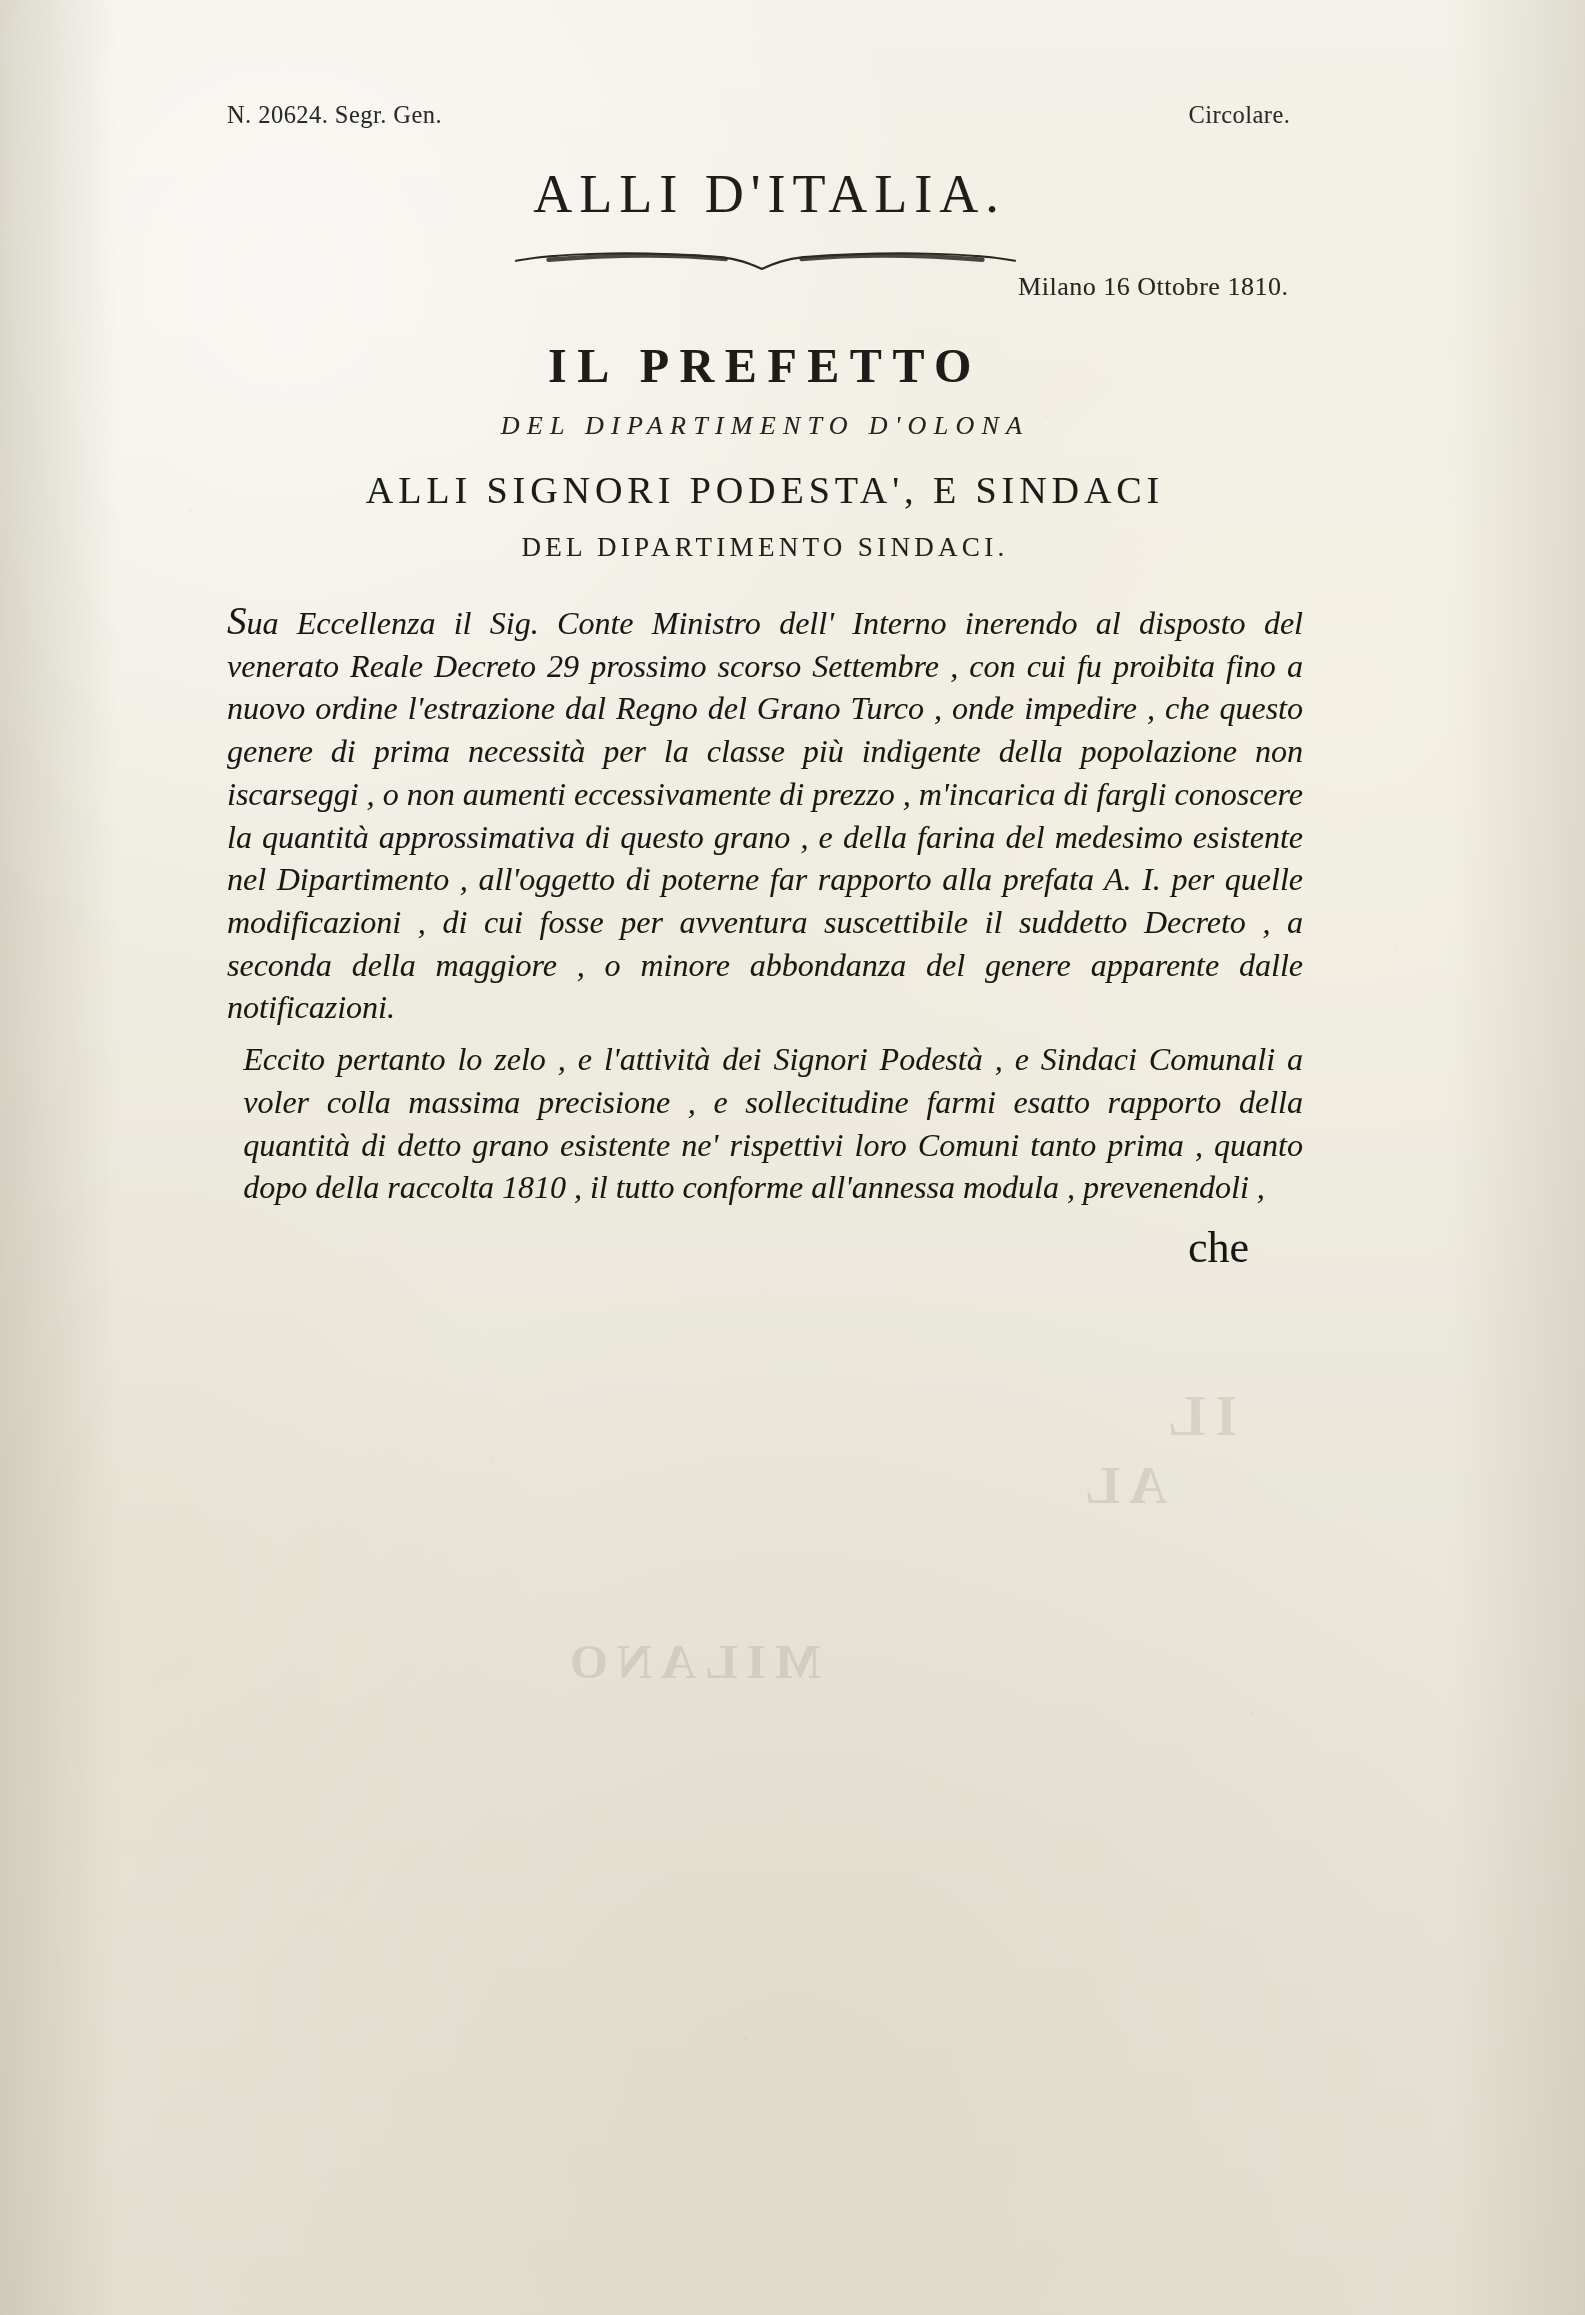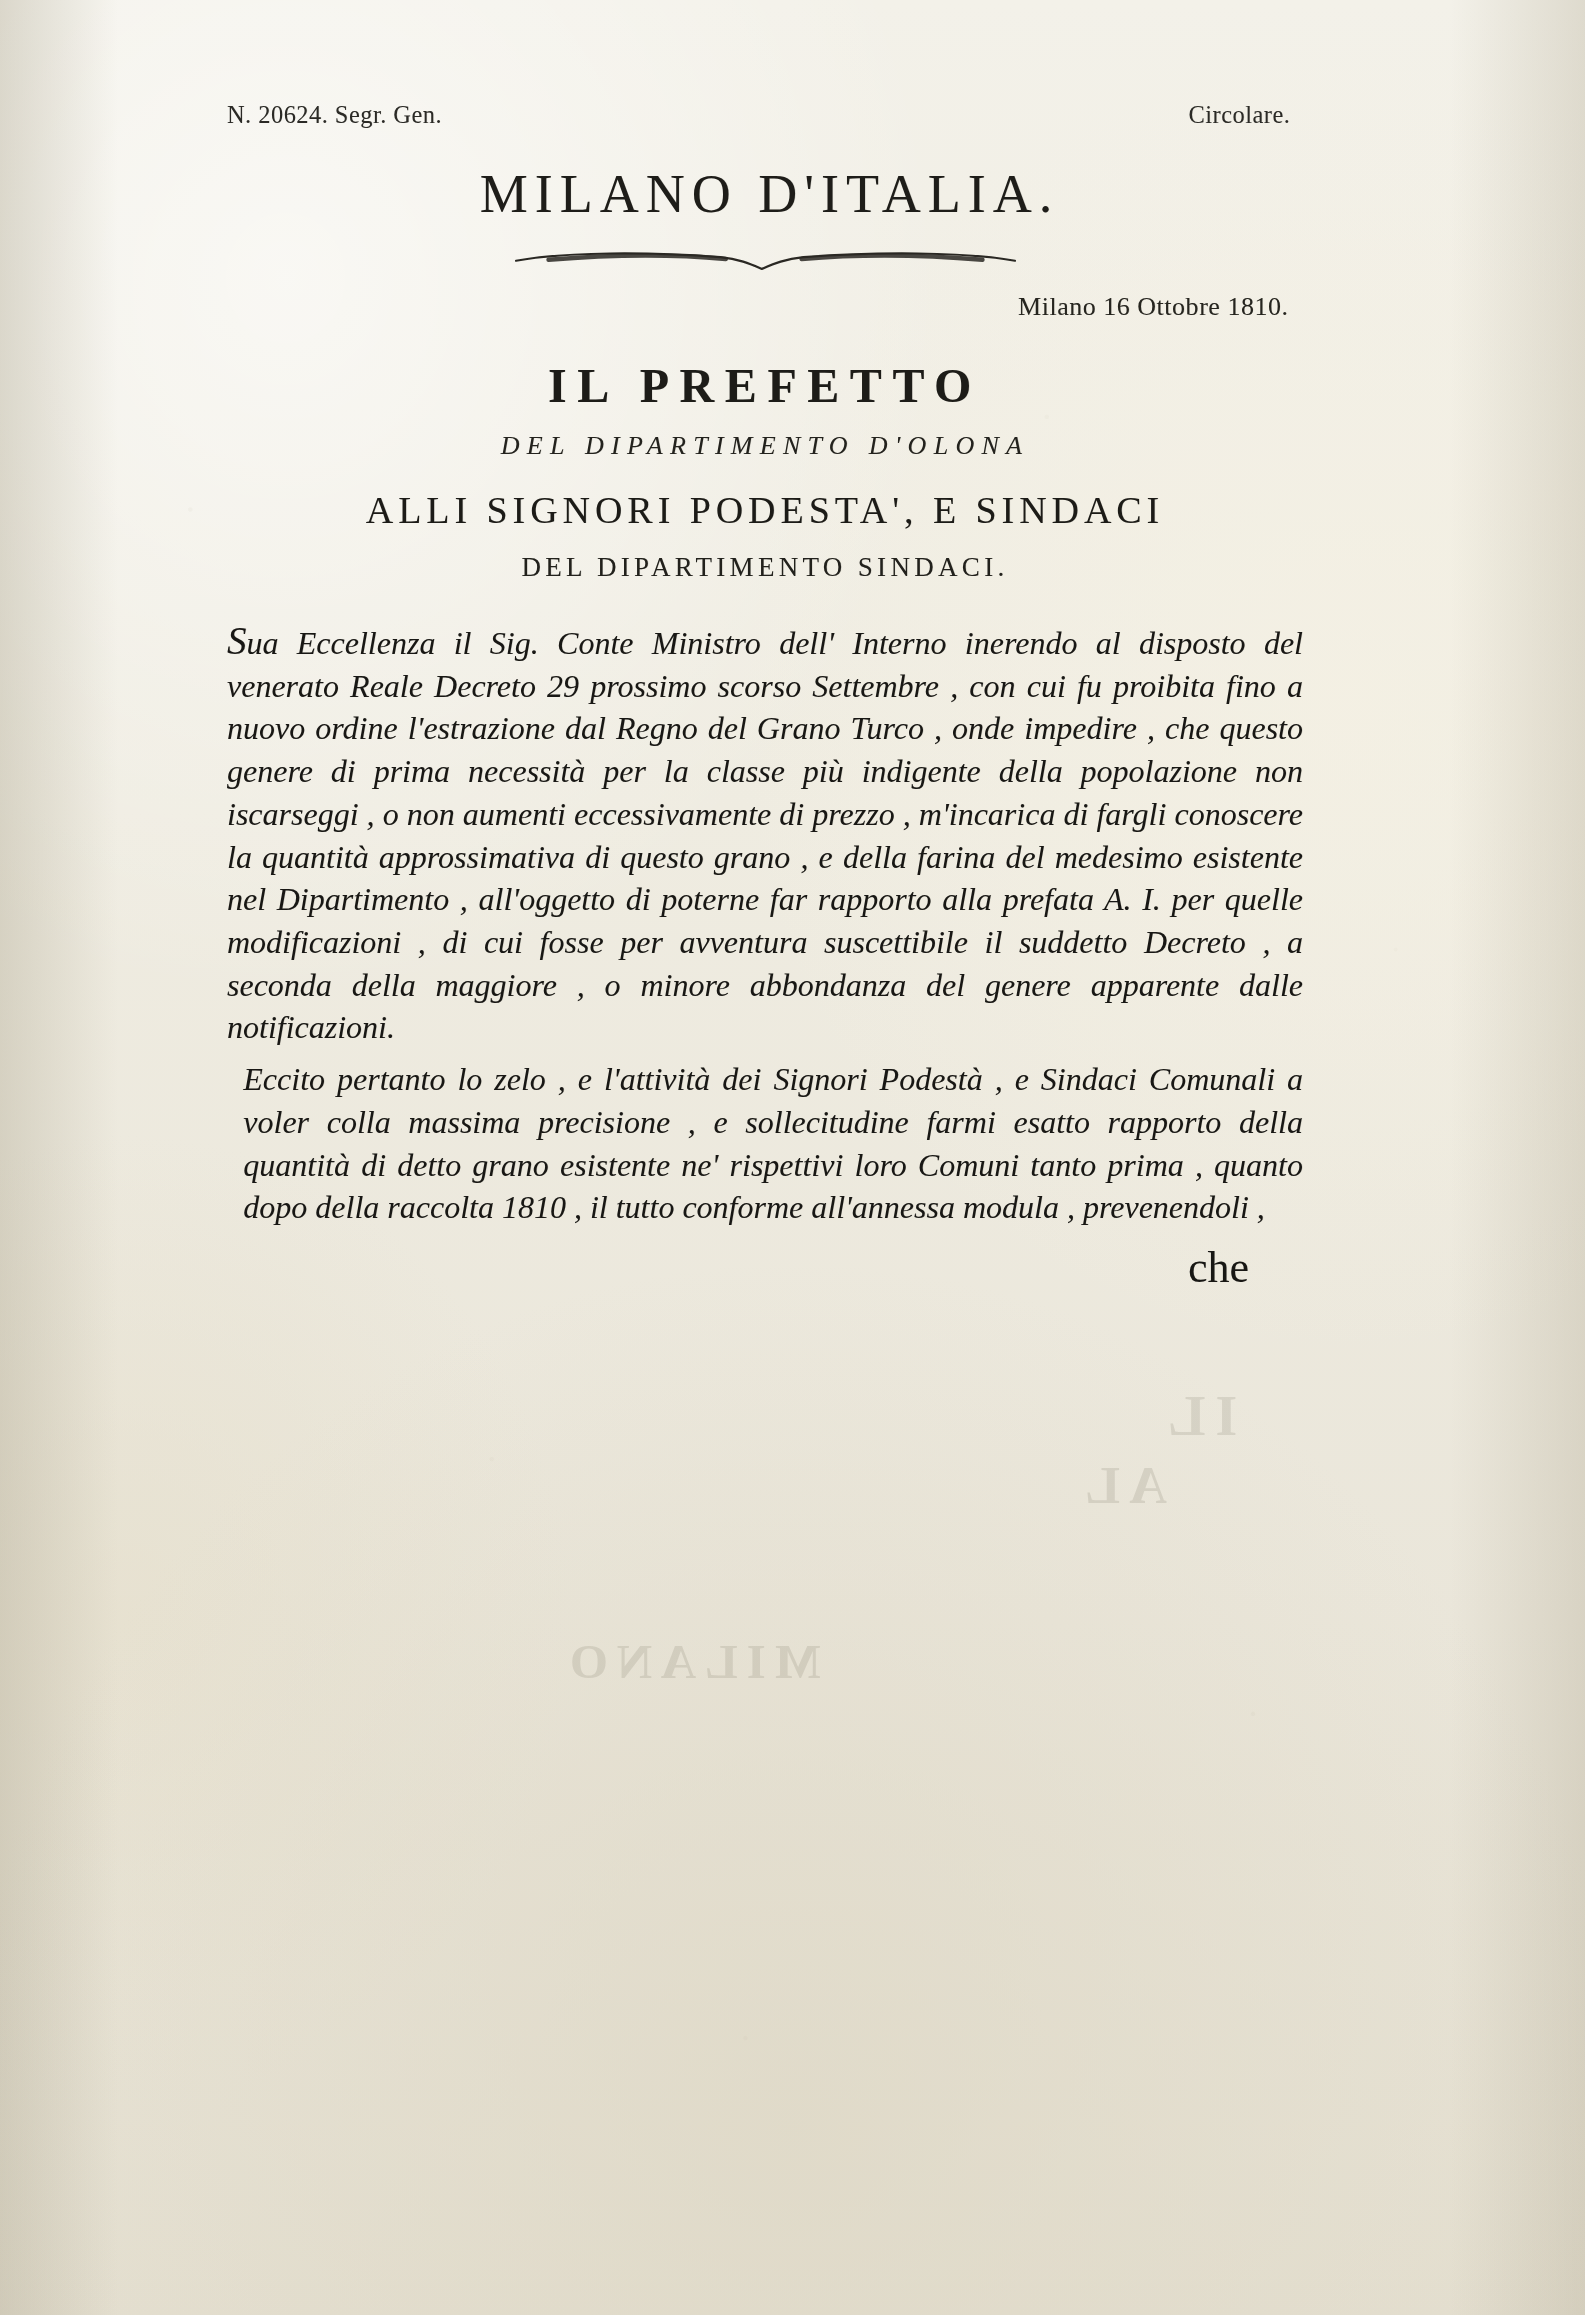--- a/index.html
+++ b/index.html
@@ -109,21 +109,20 @@
     width: 507px;
     height: 23.5px;
     position: relative;
   }
   .rule svg { display: block; }
 
   .dateline {
     text-align: right;
     font-size: 26px;
     color: #26251f;
-    margin-top: 20px;
     padding-right: 14.5px;
     letter-spacing: 0.02em;
   }
 
   .h1 {
     text-align: center;
     font-size: 48px;
     letter-spacing: 0.22em;
     color: #1d1c18;
     margin-top: 36px;
@@ -195,21 +194,21 @@
   <div class="bleed b2">AL</div>
   <div class="bleed b3">MILANO</div>
 
   <div class="content">
 
     <div class="headrow">
       <span class="reg">N. 20624. Segr. Gen.</span>
       <span class="circ">Circolare.</span>
     </div>
 
-    <div class="title">MILANO D'ITALIA.</div>
+    <div class="title">ALLI D'ITALIA.</div>
 
     <div class="rule">
       <svg width="507" height="23.5" viewBox="0 0 560 26" xmlns="http://www.w3.org/2000/svg">
         <path d="M4 13 C 60 3, 150 3, 230 9 C 250 11, 262 16, 276 22 C 290 16, 302 11, 322 9 C 402 3, 500 3, 556 13" fill="none" stroke="#2a2823" stroke-width="2.4" stroke-linecap="round"></path>
         <path d="M40 12 C 110 6, 180 6, 236 11" fill="none" stroke="#2a2823" stroke-width="5" stroke-linecap="round" opacity="0.85"></path>
         <path d="M320 11 C 380 6, 450 6, 520 12" fill="none" stroke="#2a2823" stroke-width="5" stroke-linecap="round" opacity="0.85"></path>
       </svg>
     </div>
 
     <div class="dateline">Milano 16 Ottobre 1810.</div>

